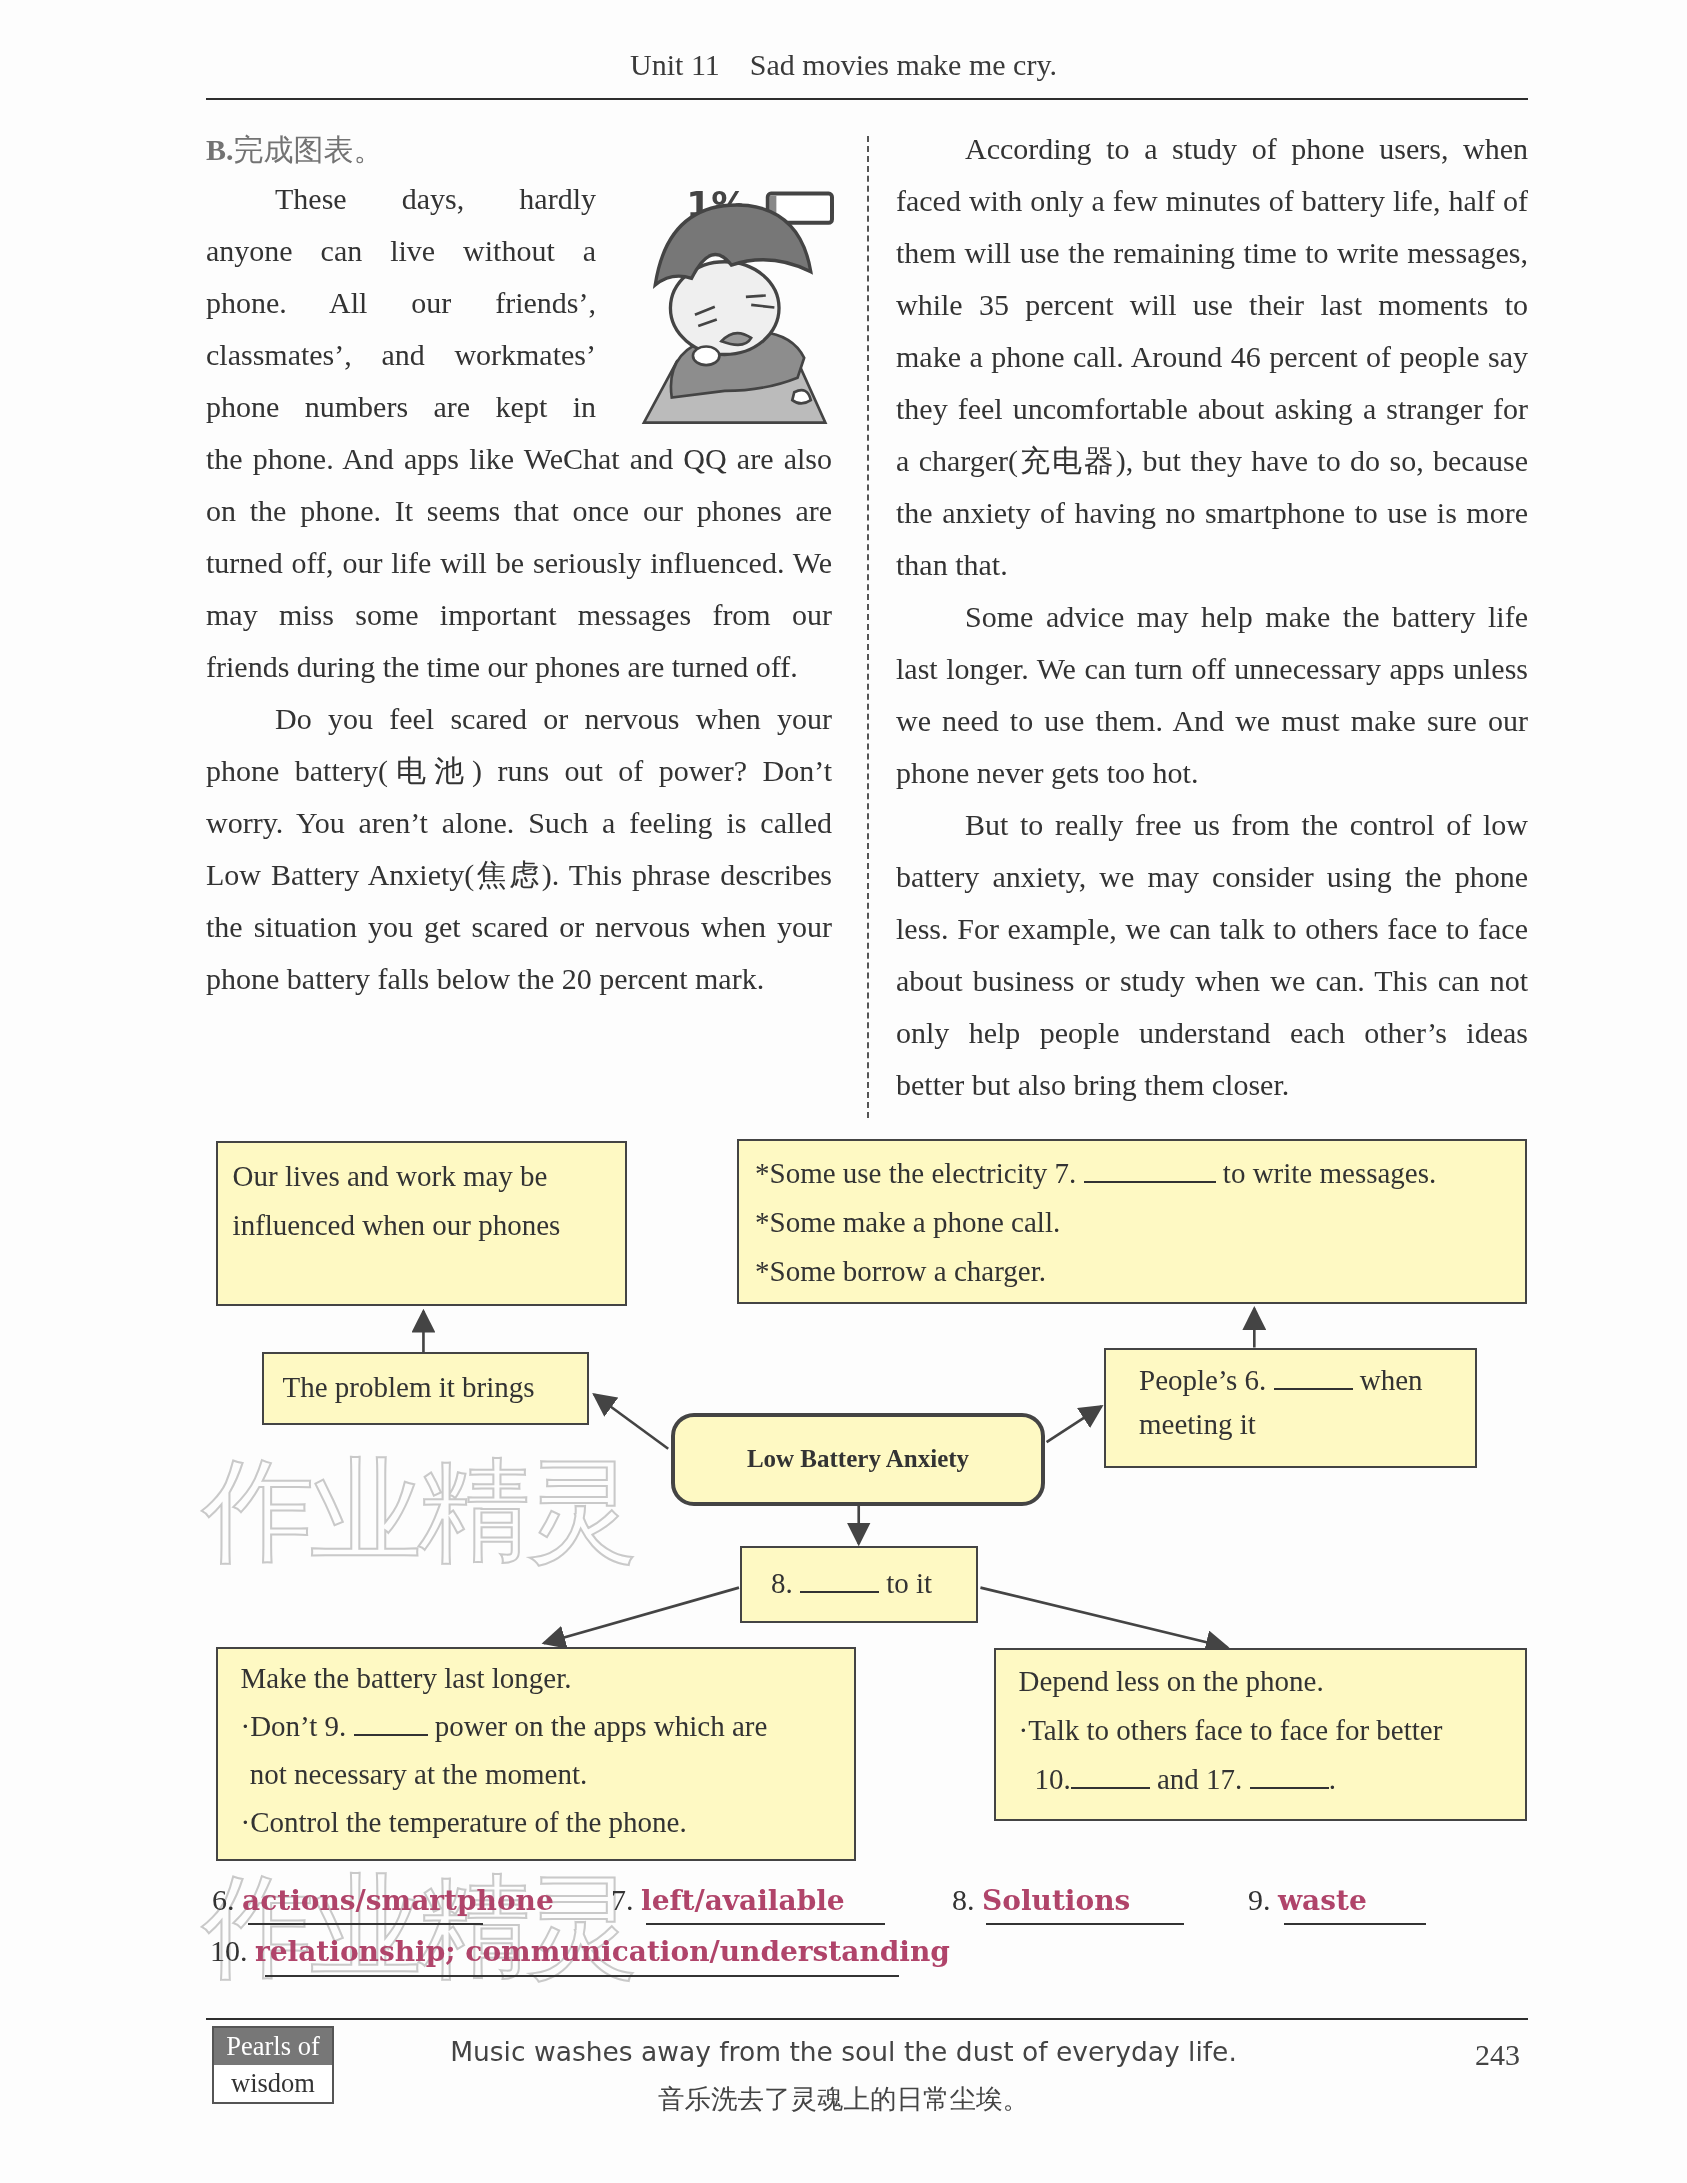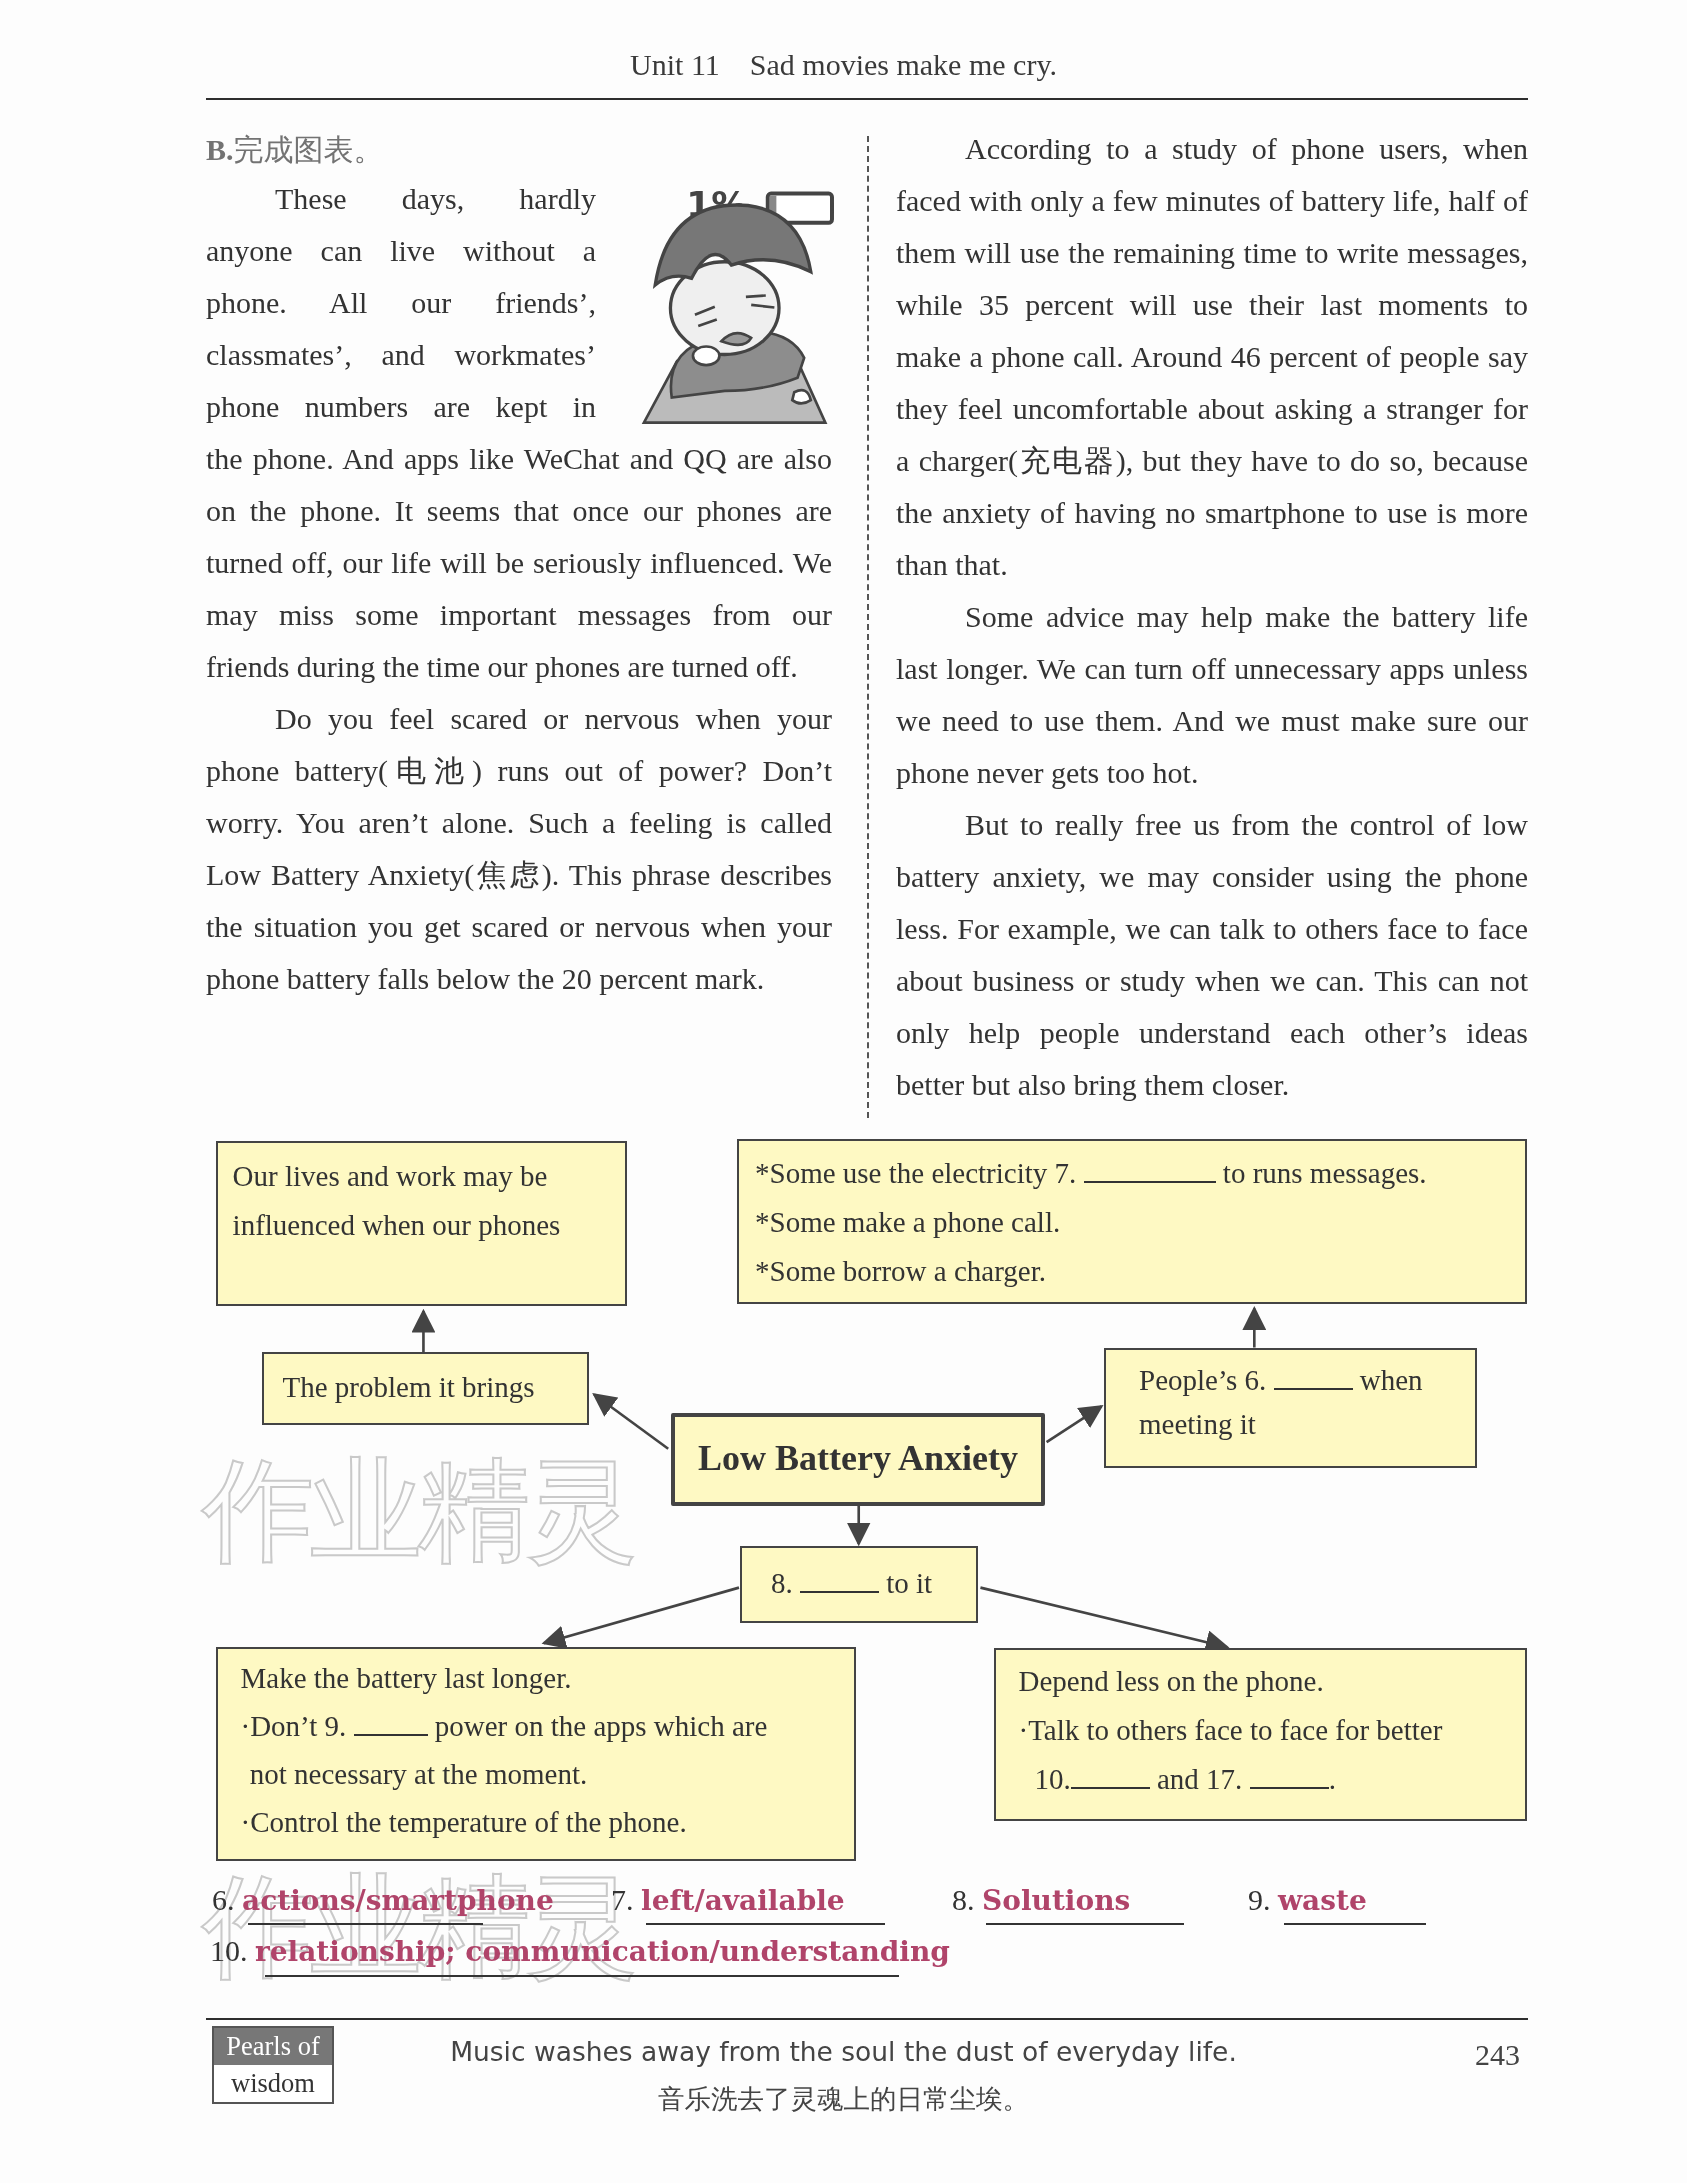--- a/index.html
+++ b/index.html
@@ -15,21 +15,21 @@
   .para { font-size:30px; line-height:52px; text-align:justify; color:#333; }
   .para p { margin:0; text-indent:69px; }
   .left-col { left:206px; top:173px; width:626px; }
   .left-col .narrow { width:390px; }
   .right-col { left:896px; top:123px; width:632px; }
   .illustration { left:632px; top:179px; width:202px; height:245px; }
   .box { position:absolute; border:2.6px solid #444; background:#fef9c3; box-sizing:border-box;
          font-size:29px; line-height:49px; color:#333; }
   .box .line { white-space:nowrap; }
   .blank { display:inline-block; border-bottom:2px solid #333; height:25px; vertical-align:baseline; }
-  .center-box { border-width:4.6px; border-radius:2px; text-align:center; font-weight:bold; font-size:36px; }
+  .center-box { border-width:4.6px; border-radius:23px; text-align:center; font-weight:bold; font-size:25px; }
   .arrows { left:0; top:0; width:1687px; height:2183px; pointer-events:none; }
   .answers { font-size:30px; color:#333; }
   .ans { color:#b0446a; font-weight:bold; font-family:"DejaVu Serif",serif; font-size:28px; }
   .ans-line { position:absolute; border-bottom:2px solid #333; }
   .watermark { font-family:"DejaVu Sans",sans-serif; font-size:112px; color:transparent;
                -webkit-text-stroke:2px #c9c9c9; letter-spacing:-4px; }
   .footer-rule { left:206px; top:2018px; width:1322px; height:2px; background:#2e2e2e; }
   .pearls { left:212px; top:2026px; width:118px; border:2px solid #555; text-align:center; font-size:26.5px; }
   .pearls .top { background:#777; color:#fff; line-height:37px; }
   .pearls .bot { background:#fff; color:#333; line-height:37px; }
@@ -102,21 +102,21 @@
     <line x1="1482" y1="2400" x2="1855" y2="2490" marker-end="url(#ah)"></line>
   </g>
 </svg>
 
 <div class="box" style="left:216px;top:1141px;width:411px;height:165px;padding:9.3px 0 0 14.6px;">
   <div class="line">Our lives and work may be</div>
   <div class="line">influenced when our phones</div>
 </div>
 
 <div class="box" style="left:737px;top:1139px;width:790px;height:165px;padding:8px 0 0 16px;">
-  <div class="line"><span>*Some use the electricity 7.</span> <span class="blank" style="width:132px"></span> <span>to runs messages.</span></div>
+  <div class="line"><span>*Some use the electricity 7.</span> <span class="blank" style="width:132px"></span> <span>to write messages.</span></div>
   <div class="line">*Some make a phone call.</div>
   <div class="line">*Some borrow a charger.</div>
 </div>
 
 <div class="box" style="left:262px;top:1352px;width:327px;height:73px;padding:9.3px 0 0 18.5px;">
   <div class="line">The problem it brings</div>
 </div>
 
 <div class="box" style="left:1104px;top:1348px;width:373px;height:120px;padding:8px 0 0 33px;line-height:44px;">
   <div class="line"><span>People’s 6.</span> <span class="blank" style="width:79px"></span> <span>when</span></div>

